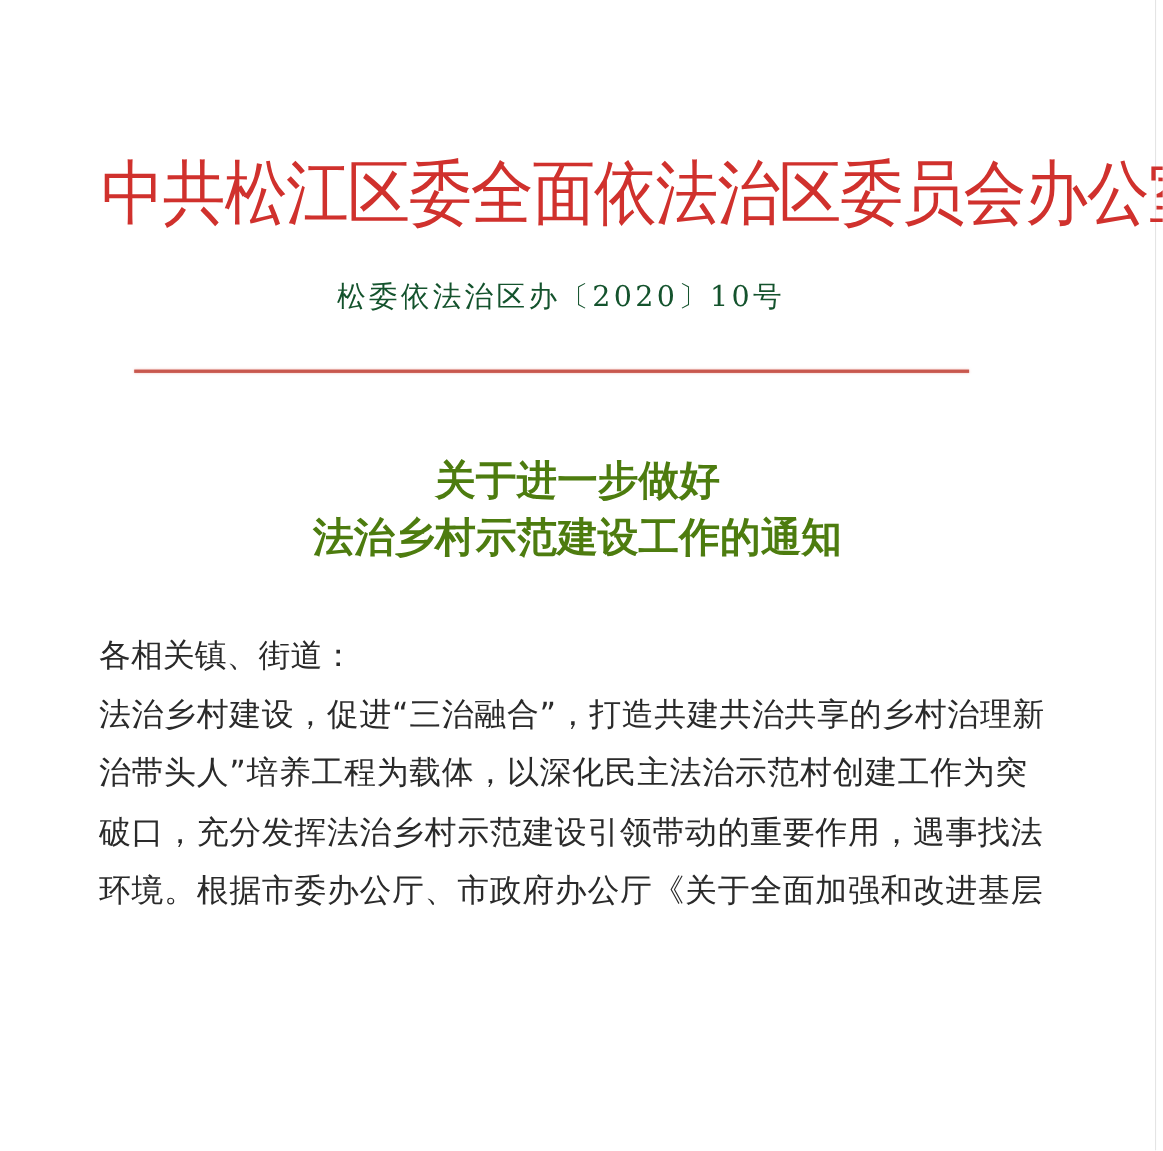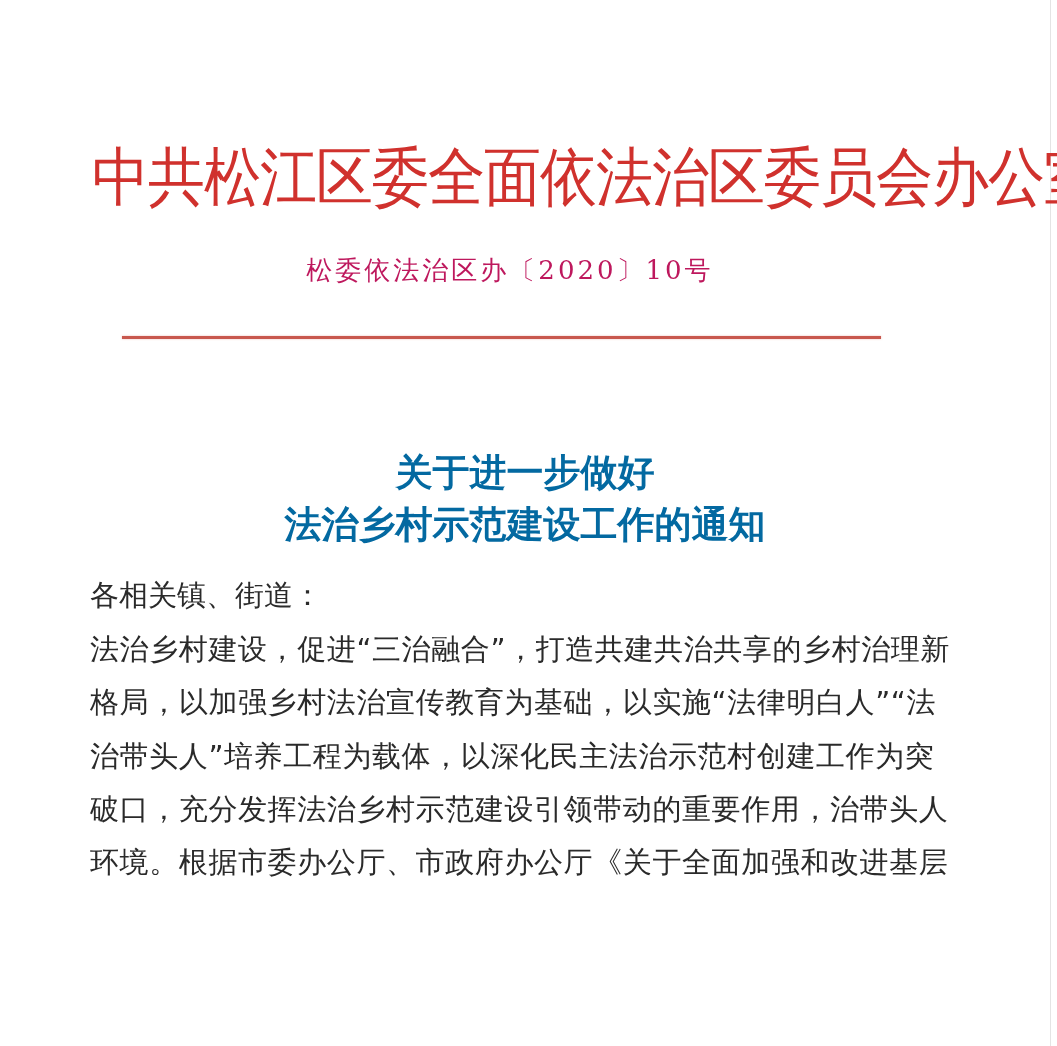--- a/index.html
+++ b/index.html
@@ -46,21 +46,21 @@
       transform-origin: top center;
     }
     .doc-number {
       position: absolute;
       left: 300px;
       top: 250px;
       width: 420px;
       text-align: center;
       font-family: "DejaVu Serif", "Liberation Serif", serif;
       font-size: 26px;
-      color: #be185d;
+      color: #14532d;
       letter-spacing: 3px;
       line-height: 40px;
       white-space: nowrap;
     }
     .red-rule {
       position: absolute;
       left: 122px;
       top: 336px;
       width: 759px;
       height: 3px;
@@ -69,23 +69,22 @@
     }
     .title {
       position: absolute;
       left: 200px;
       top: 410px;
       width: 650px;
       text-align: center;
       font-family: "DejaVu Serif", "Liberation Serif", serif;
       font-weight: bold;
       font-size: 37px;
-      color: #0369a1;
+      color: #4d7c0f;
       line-height: 52px;
-      margin-top: 36px;
     }
     .title .line {
       display: block;
       white-space: nowrap;
     }
     .salutation {
       position: absolute;
       left: 90px;
       top: 574px;
       font-family: "DejaVu Sans", "Liberation Sans", sans-serif;
@@ -129,19 +128,18 @@
 
   <div class="title">
     <span class="line">关于进一步做好</span>
     <span class="line">法治乡村示范建设工作的通知</span>
   </div>
 
   <div class="salutation">各相关镇、街道：</div>
 
   <div class="body-text">
     <span class="body-line">法治乡村建设，促进“三治融合”，打造共建共治共享的乡村治理新</span>
-    <span class="body-line">格局，以加强乡村法治宣传教育为基础，以实施“法律明白人”“法</span>
     <span class="body-line">治带头人”培养工程为载体，以深化民主法治示范村创建工作为突</span>
-    <span class="body-line">破口，充分发挥法治乡村示范建设引领带动的重要作用，治带头人</span>
+    <span class="body-line">破口，充分发挥法治乡村示范建设引领带动的重要作用，遇事找法</span>
     <span class="body-line">环境。根据市委办公厅、市政府办公厅《关于全面加强和改进基层</span>
   </div>
 
 </div>
 
 </body></html>

